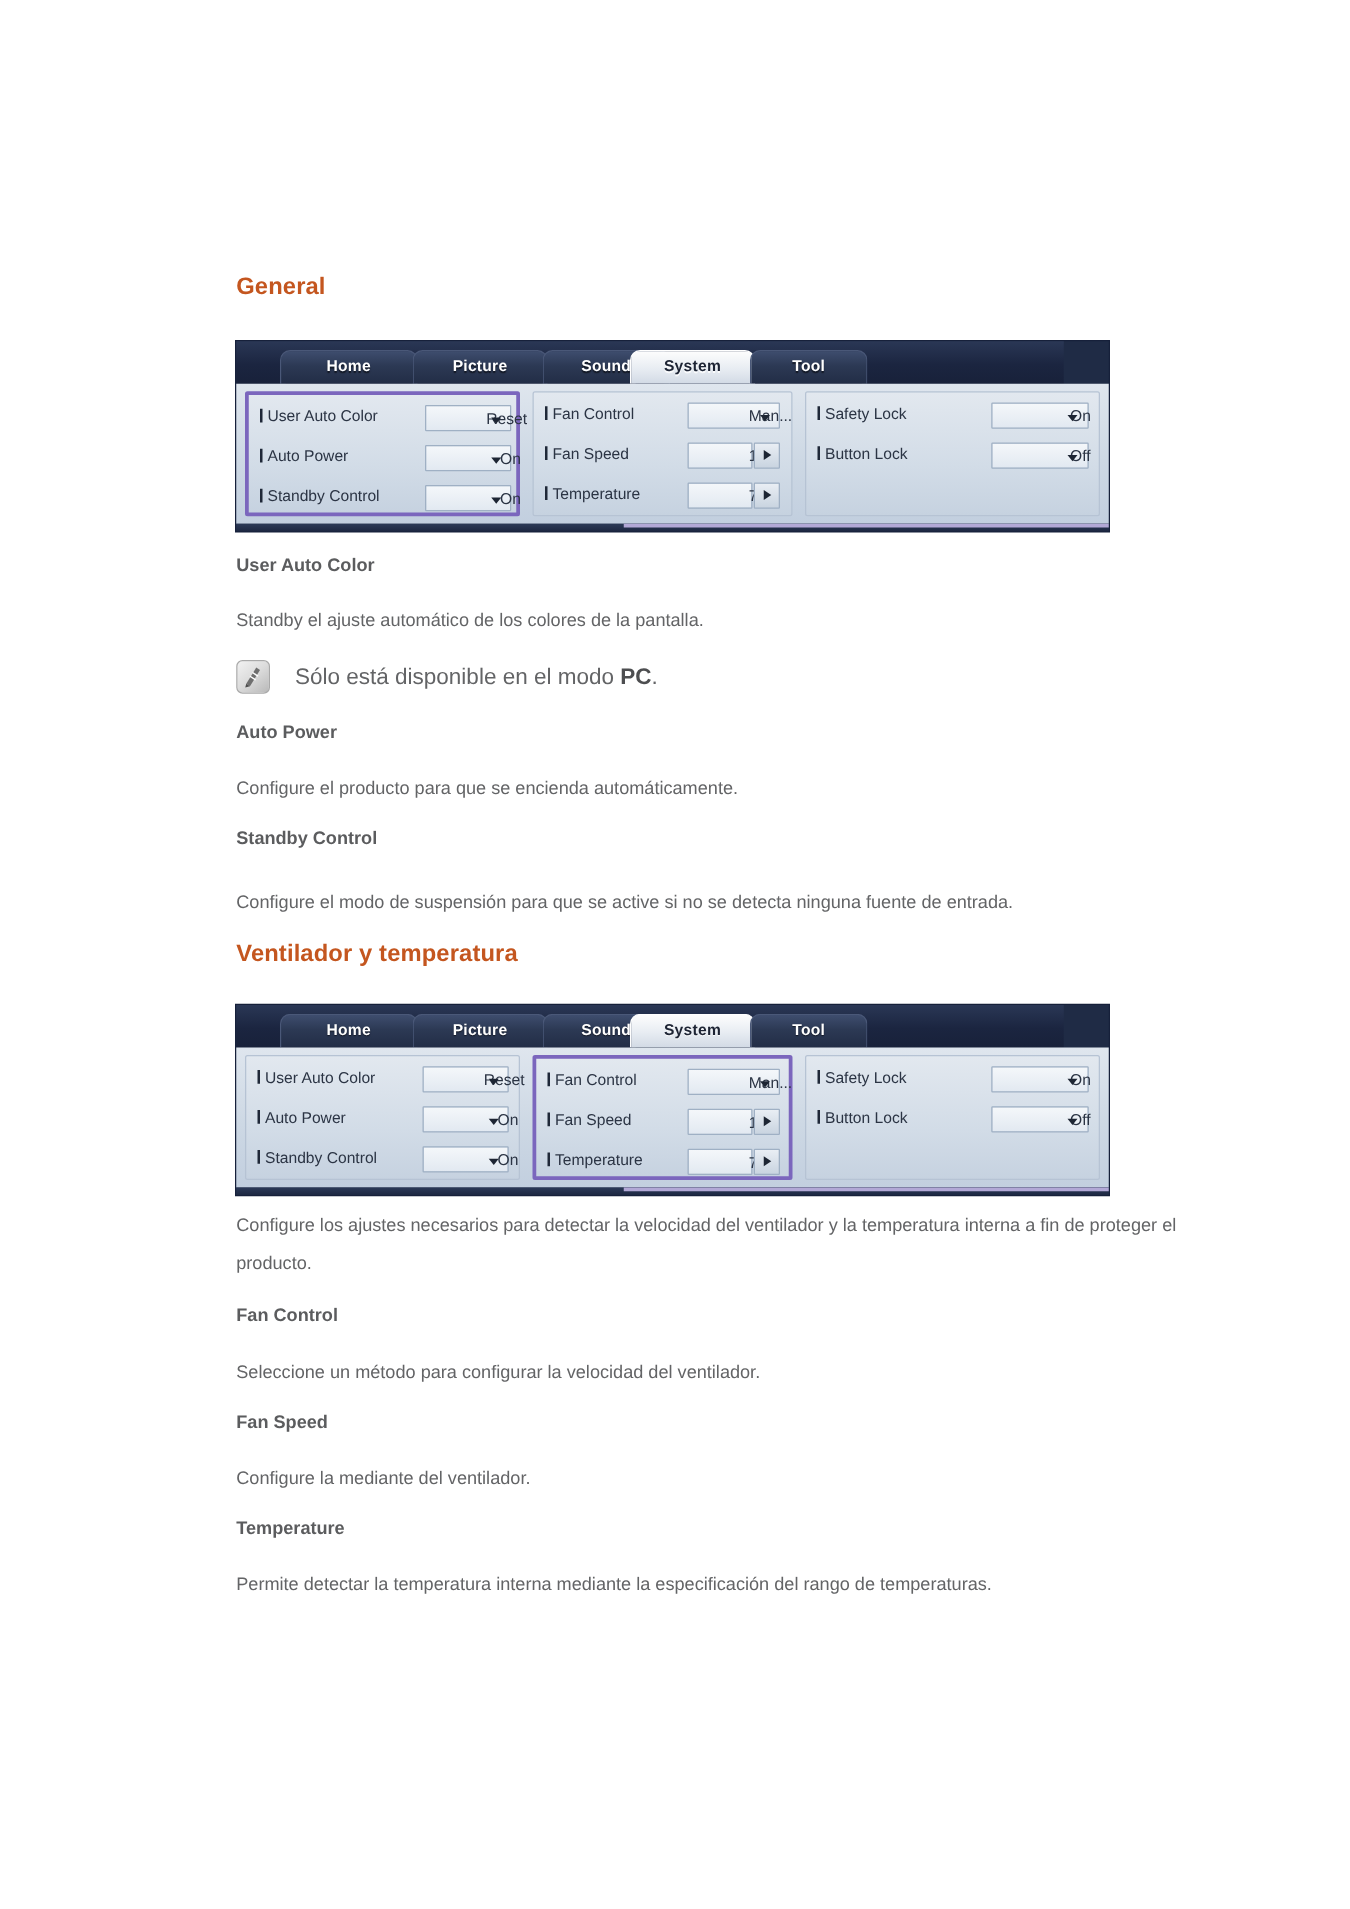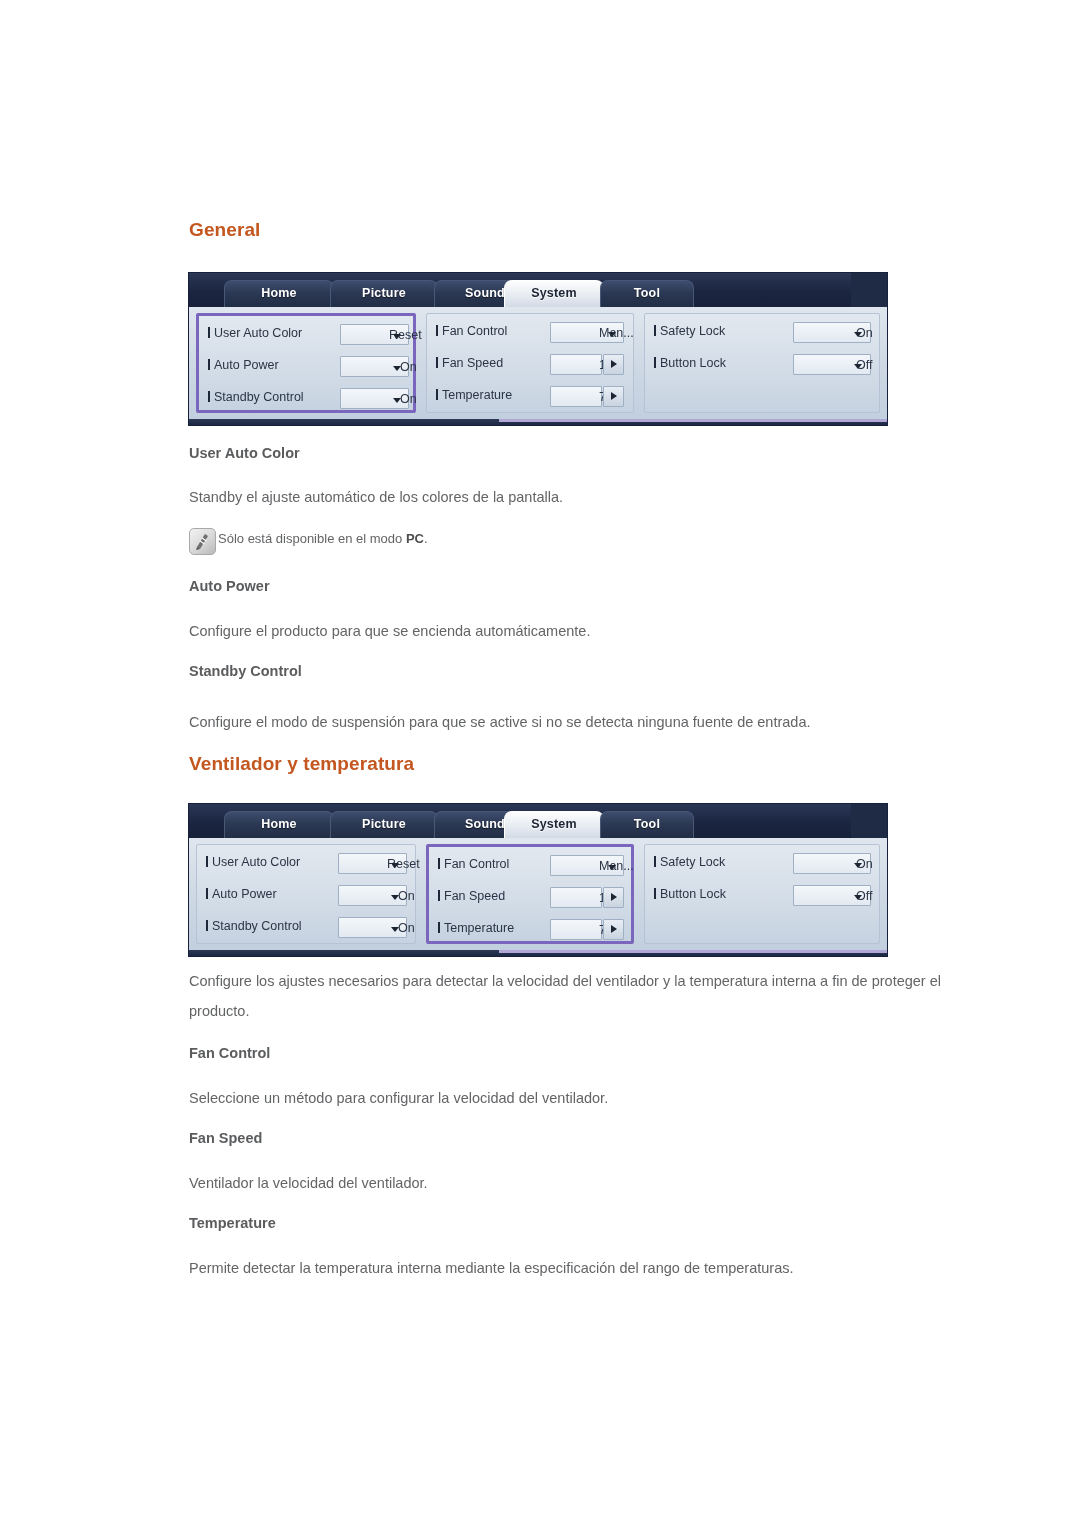--- a/index.html
+++ b/index.html
@@ -49,23 +49,23 @@
     color: #636466;
     line-height: 30px;
   }
   .body-text.wide { width: 815px; }
   .note-row {
     position: absolute;
     left: 189px;
   }
   .note-text {
     position: absolute;
-    left: 29px;
+    left: 47px;
     top: 3px;
-    font-size: 13px;
+    font-size: 18px;
     color: #636466;
     white-space: nowrap;
   }
   .note-text b { font-weight: bold; color: #4d4e50; }
 
   
   .note-icon {
     position: absolute;
     left: 0; top: 0;
     width: 27px; height: 27px;
@@ -427,18 +427,18 @@
         <span class="accent"></span>
       </div>
   </div>
 
   <div class="body-text wide" style="top:966px;">Configure los ajustes necesarios para detectar la velocidad del ventilador y la temperatura interna a fin de proteger el producto.</div>
 
   <div class="sub-heading" style="top:1045px;">Fan Control</div>
   <div class="body-text" style="top:1083px;">Seleccione un método para configurar la velocidad del ventilador.</div>
 
   <div class="sub-heading" style="top:1130px;">Fan Speed</div>
-  <div class="body-text" style="top:1168px;">Ventilador la velocidad del ventilador.</div>
+  <div class="body-text" style="top:1168px;">Configure la mediante del ventilador.</div>
 
   <div class="sub-heading" style="top:1215px;">Temperature</div>
   <div class="body-text wide" style="top:1253px;">Permite detectar la temperatura interna mediante la especificación del rango de temperaturas.</div>
 
 </div>
 
 </body></html>

